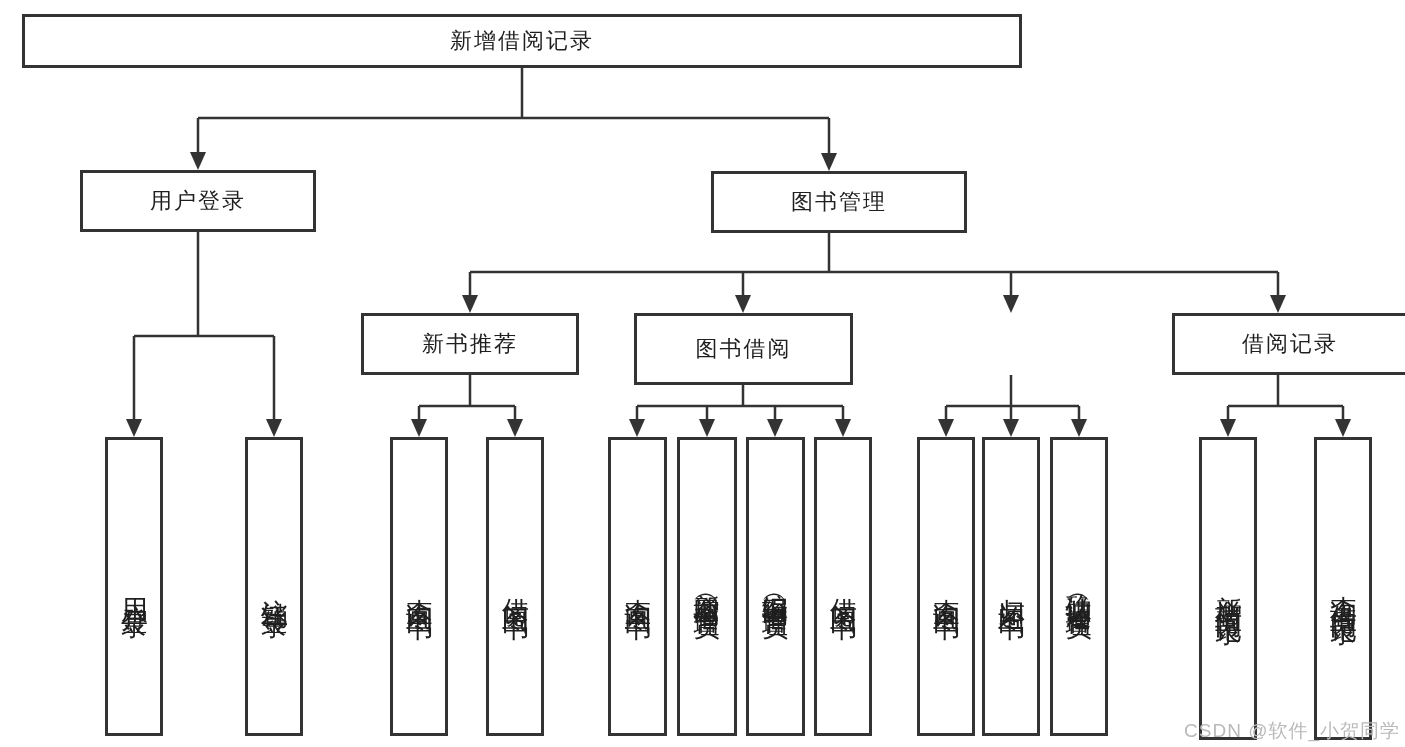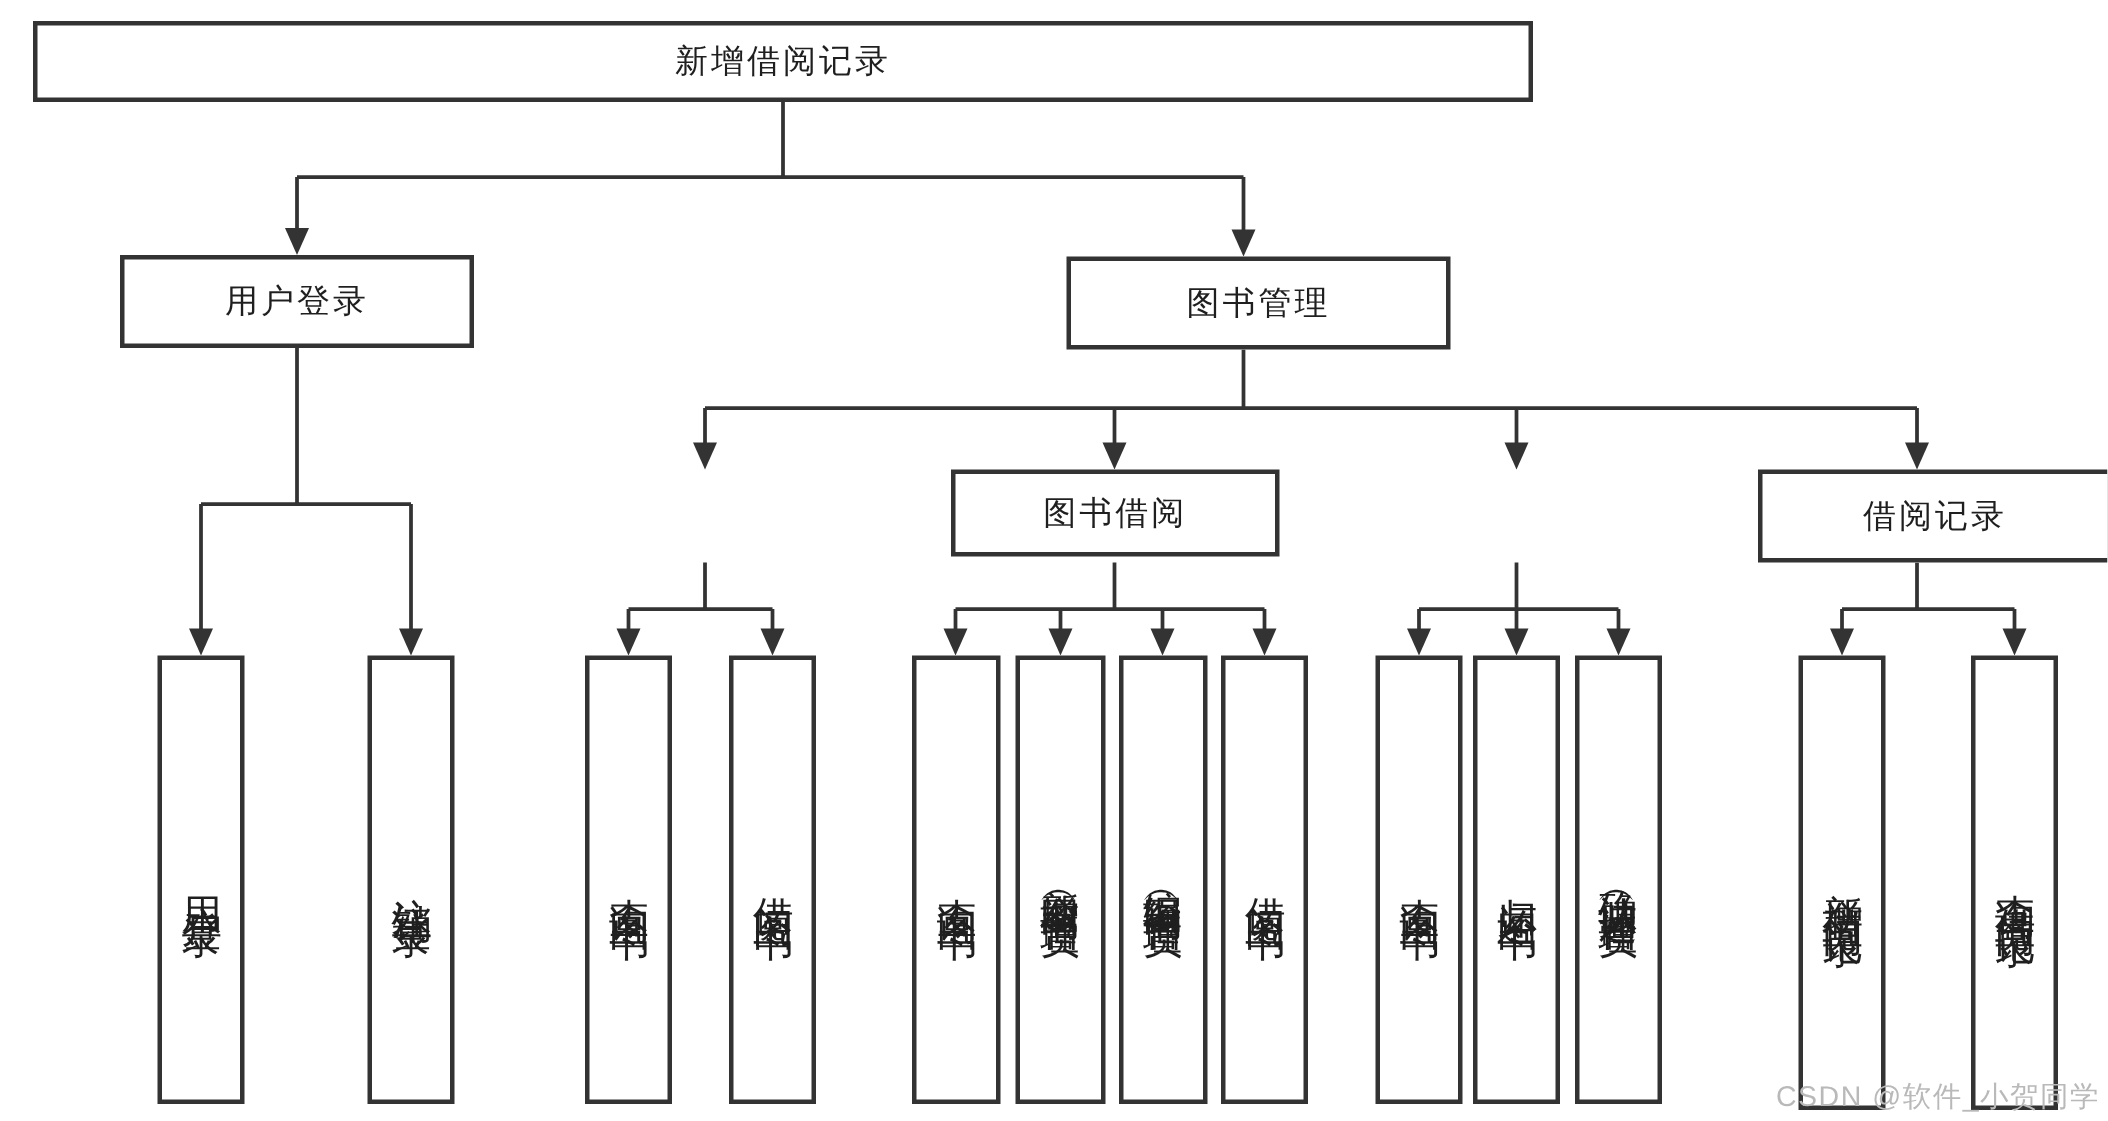--- a/index.html
+++ b/index.html
@@ -93,21 +93,22 @@
       <polygon points="1220,419 1236,419 1228,437"></polygon>
       <polygon points="1335,419 1351,419 1343,437"></polygon>
     </g>
   </svg>
 
   <div class="node" style="left:22px; top:14px; width:1000px; height:54px;">新增借阅记录</div>
 
   <div class="node" style="left:80px; top:170px; width:236px; height:62px;">用户登录</div>
   <div class="node" style="left:711px; top:171px; width:256px; height:62px;">图书管理</div>
 
-  <div class="node" style="left:634px; top:313px; width:219px; height:58px;">图书借阅</div>
+  <div class="node" style="left:361px; top:313px; width:218px; height:62px;">新书推荐</div>
+  <div class="node" style="left:634px; top:313px; width:219px; height:72px;">图书借阅</div>
   <div class="node" style="left:1172px; top:313px; width:236px; height:62px;">借阅记录</div>
 
   <div class="node leaf" style="left:105px; top:437px; width:58px; height:299px;">用户登录</div>
   <div class="node leaf" style="left:245px; top:437px; width:58px; height:299px;">注销登录</div>
 
   <div class="node leaf" style="left:390px; top:437px; width:58px; height:299px;">查询图书</div>
   <div class="node leaf" style="left:486px; top:437px; width:58px; height:299px;">借阅图书</div>
 
   <div class="node leaf" style="left:608px; top:437px; width:59px; height:299px;">查询图书</div>
   <div class="node leaf long" style="left:677px; top:437px; width:60px; height:299px;">新增图书（管理员）</div>

